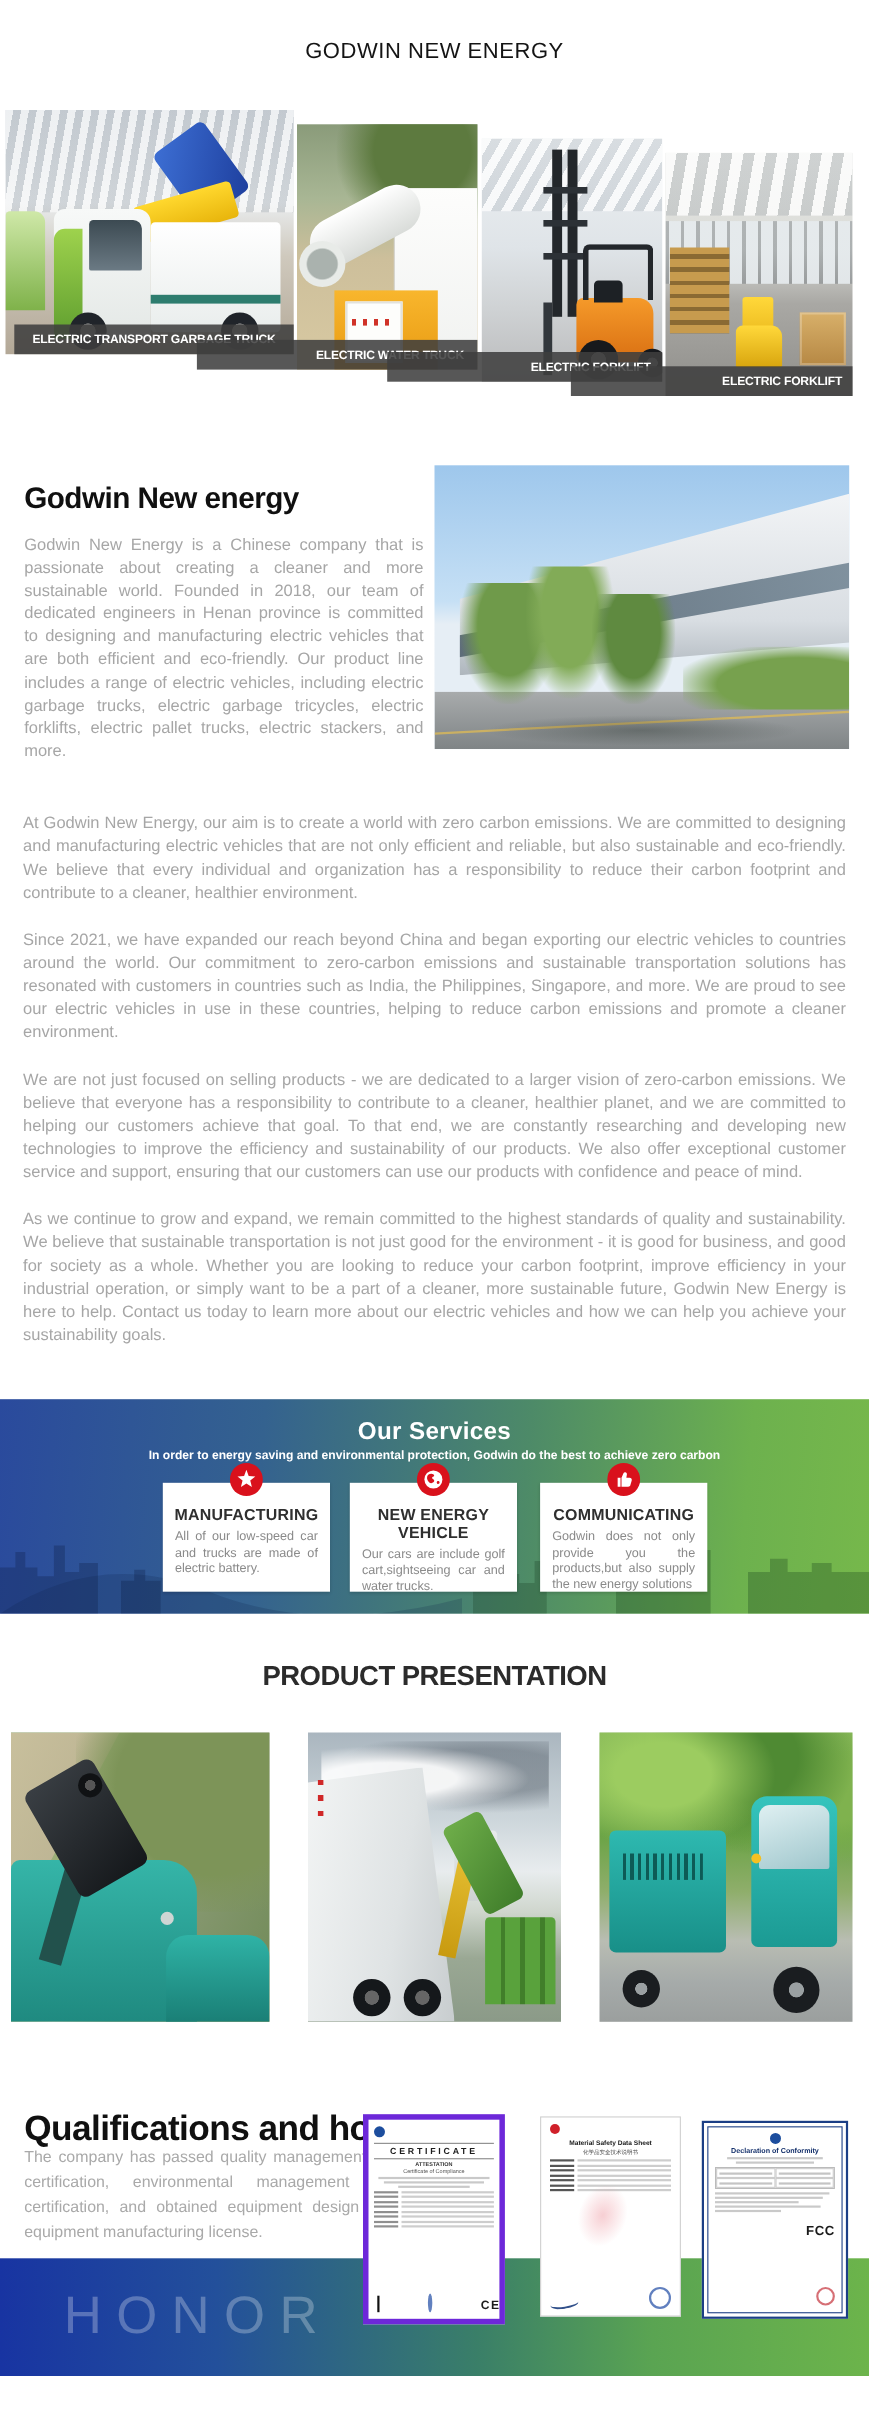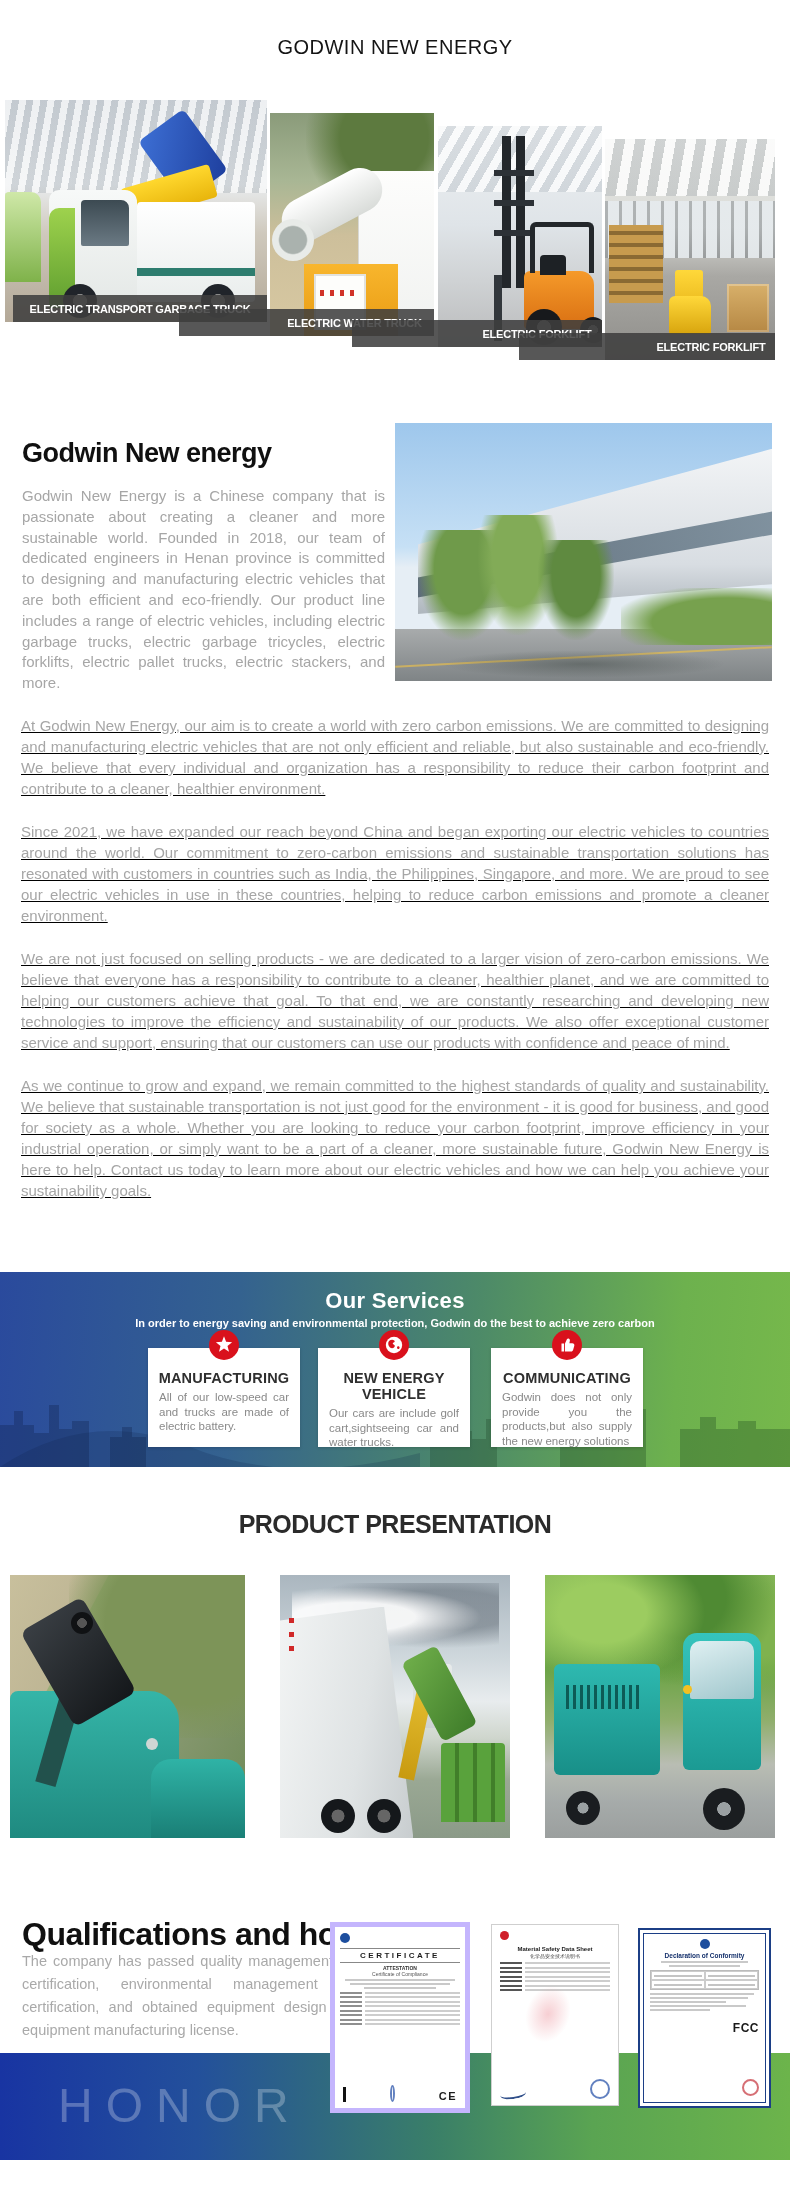--- a/index.html
+++ b/index.html
@@ -74,21 +74,21 @@
   .b-bldg{left:6%;top:10%;width:94%;height:64%;background:linear-gradient(180deg,#f2f4f6 0%,#d8dde2 70%,#aeb6bd 100%);clip-path:polygon(0 58%,100% 0,100% 82%,0 100%);}
   .b-band{left:6%;top:10%;width:94%;height:64%;background:linear-gradient(90deg,#4d5d6b,#6e8291);clip-path:polygon(0 78%,100% 38%,100% 52%,0 90%);opacity:.85;}
   .b-tree1{left:6%;bottom:16%;width:90px;height:110px;background:radial-gradient(ellipse at 50% 35%,#6f9a4a 0 45%,rgba(111,154,74,0) 72%);}
   .b-tree2{left:22%;bottom:18%;width:80px;height:120px;background:radial-gradient(ellipse at 50% 35%,#82ab57 0 45%,rgba(130,171,87,0) 72%);}
   .b-tree3{left:38%;bottom:16%;width:76px;height:100px;background:radial-gradient(ellipse at 50% 35%,#5f8a40 0 45%,rgba(95,138,64,0) 72%);}
   .b-bush{right:0;bottom:14%;width:40%;height:22%;background:radial-gradient(ellipse at 70% 60%,#77a14e 0 50%,rgba(119,161,78,0) 78%);}
   .b-road{left:0;bottom:0;width:100%;height:20%;background:linear-gradient(180deg,#a8abac,#7f8486);}
   .b-line{left:0;bottom:9%;width:100%;height:2px;background:rgba(230,190,80,.7);transform:rotate(-3deg);}
   .b-shadow{left:12%;bottom:1%;width:76%;height:11%;background:radial-gradient(ellipse,rgba(40,50,45,.38),transparent 70%);}
 
-  .paras{position:absolute;left:21px;top:715px;width:748px;text-decoration:underline;}
+  .paras{position:absolute;left:21px;top:738px;width:748px;}
   .paras p{margin:0 0 22px;font-size:15px;line-height:21px;text-align:justify;color:#a6a6a6;}
 
   
   .services{position:absolute;left:0;top:1272px;width:790px;height:195px;overflow:hidden;
     background:linear-gradient(95deg,#2a4a9d 0%,#34628f 30%,#4d8a68 60%,#6db14e 85%,#76b84b 100%);}
   .skyline{position:absolute;left:0;bottom:0;width:790px;height:78px;}
   .svc-title{position:absolute;top:16px;left:0;width:100%;text-align:center;margin:0;
     font-size:22px;font-weight:600;color:#fff;letter-spacing:.3px;}
   .svc-sub{position:absolute;top:45px;left:0;width:100%;text-align:center;margin:0;
     font-size:11px;font-weight:700;color:#fff;}
@@ -140,21 +140,21 @@
   .qual-heading{position:absolute;left:22px;top:1916px;margin:0;font-size:32px;font-weight:700;
     letter-spacing:-.5px;color:#101010;}
   .qual-body{position:absolute;left:22px;top:1950px;width:363px;margin:0;font-size:14.5px;line-height:23px;
     text-align:justify;color:#a9a9a9;}
   .band{position:absolute;left:0;top:2053px;width:790px;height:107px;
     background:linear-gradient(90deg,#1834a2 0%,#23509b 25%,#3a7f68 55%,#5aa452 75%,#6cb44b 100%);}
   .honor{position:absolute;left:58px;top:2078px;margin:0;font-size:48px;font-weight:400;
     letter-spacing:13px;color:rgba(255,255,255,.27);}
 
   .cert{position:absolute;background:#fff;box-sizing:border-box;}
-  #cert1{left:330px;top:1922px;width:140px;height:191px;border:5px solid #c4b5fd;padding:6px 5px;}
+  #cert1{left:330px;top:1922px;width:129px;height:191px;border:5px solid #6d28d9;padding:6px 5px;}
   #cert2{left:491px;top:1924px;width:128px;height:182px;border:1px solid #cfcfcf;padding:6px 8px;}
   #cert3{left:638px;top:1928px;width:133px;height:180px;border:2px solid #1c3f86;padding:3px;}
   .c3inner{border:1px solid #1c3f86;height:100%;box-sizing:border-box;padding:5px 6px;position:relative;}
   .cert-head{display:flex;justify-content:space-between;align-items:flex-start;}
   .emblem-blue{width:10px;height:10px;border-radius:50%;background:#1d4e9e;}
   .emblem-red{width:9px;height:9px;border-radius:50%;background:#d0202a;}
   .toplines{width:44px;}
   .cl{height:2px;background:#c9c9c9;margin:2px auto;}
   .cl.l{margin-left:0;}
   .c1-title{margin:5px 0 2px;text-align:center;font-size:8px;font-weight:700;letter-spacing:2.5px;color:#1c1c1c;

